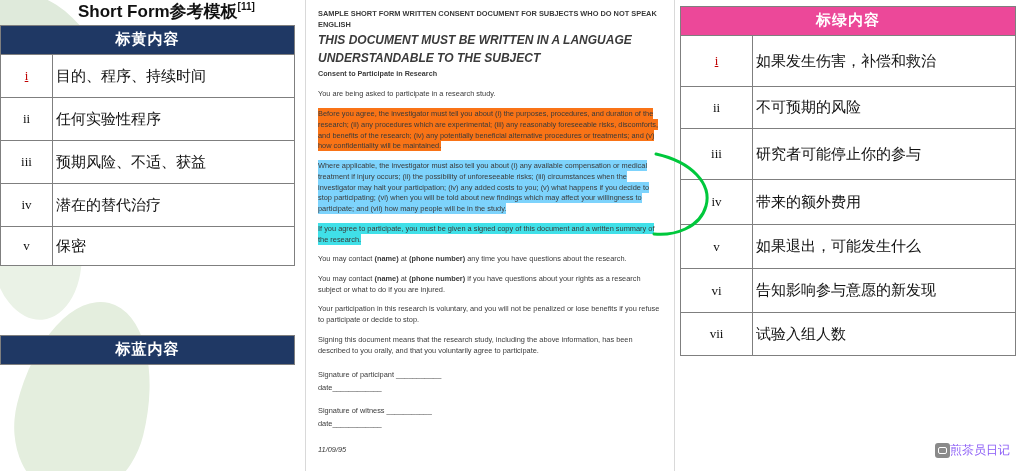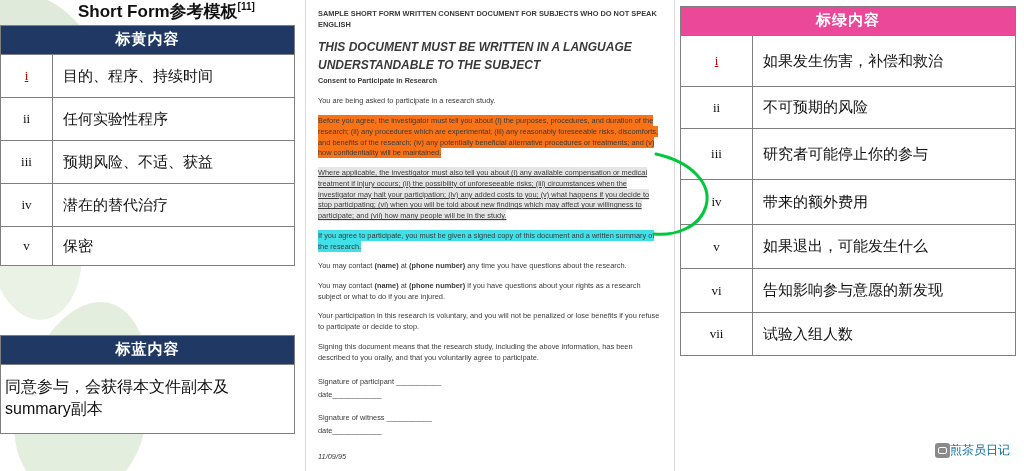--- a/index.html
+++ b/index.html
@@ -39,21 +39,21 @@
   .tbl .hdr {
     color:#fff; font-weight:bold; text-align:center;
     font-size:15px; letter-spacing:1px;
     padding:4px 0 5px 0;
   }
   .tbl .num {
     text-align:center; font-size:13px; color:#111;
     font-family:"Liberation Serif", serif;
   }
   .tbl .num.red { color:#c00000; text-decoration:underline; }
-  .tbl .txt { font-size:15px; color:#111; padding:4px 6px 4px 10px; }
+  .tbl .txt { font-size:15px; color:#111; padding:4px 6px 4px 3px; }
 
   
   #tbl-yellow { left:0px; top:25px; width:295px; }
   #tbl-yellow .hdr { background:#1f3864; }
   #tbl-yellow col.c1 { width:52px; }
 
   
   #tbl-blue { left:0px; top:335px; width:295px;padding-left:24px; }
   #tbl-blue .hdr { background:#1f3864; }
   #tbl-blue .bigtxt { font-size:16px; color:#111; padding:6px 8px 8px 4px; line-height:1.35; }
@@ -71,40 +71,40 @@
     border-left:1px solid #d9d9d9; border-right:1px solid #d9d9d9;
     z-index:3;
     padding:8px 10px 0 12px;
     box-sizing:border-box;
     color:#3a3a3a;
     font-size:7.4px;
     line-height:1.45;
     font-family:"Liberation Sans", sans-serif;
     overflow:hidden;
   }
-  #doc .d-title { font-weight:bold; font-size:7.4px; margin-bottom:9px; line-height:1.5; }
+  #doc .d-title { font-weight:bold; font-size:7.4px; margin-bottom:2px; line-height:1.5; }
   #doc .d-must { font-weight:bold; font-style:italic; font-size:12px; margin-bottom:2px; }
   #doc .d-sub { font-weight:bold; font-size:7.2px; margin-bottom:10px; }
   #doc p { margin:0 0 9px 0; }
   #doc .hl-yellow { background:#f97316; padding:1px 0; }
-  #doc .hl-green { background:#e5e5e5; padding:1px 0;text-decoration:underline; }
+  #doc .hl-green { background:#7dd3fc; padding:1px 0; }
   #doc .hl-cyan { background:#40e0e8; padding:1px 0; }
   #doc .sigblock { margin-top:14px; }
   #doc .sigline { margin:0 0 2px 0; }
   #doc .date { margin:0 0 12px 0; }
   #doc .dt { margin-top:16px;font-style:italic; }
 
   
   .scribble { position:absolute; z-index:6; pointer-events:none; }
 
   
   #watermark {
     position:absolute; right:14px; bottom:12px; z-index:7;
     display:flex; align-items:center; gap:0;
-    color:#0369a1; font-size:12px;
+    color:#8b5cf6; font-size:12px;
   }
   #watermark .wm-icon {
     width:15px; height:15px; border-radius:3px;
     background:#8a8a8a; position:relative;
   }
   #watermark .wm-icon::after{
     content:""; position:absolute; left:3px; top:4px; width:9px; height:7px;
     border:1.6px solid #fff; border-radius:2px; box-sizing:border-box;
   }
 </style>
@@ -148,23 +148,20 @@
     <td class="num">v</td>
     <td class="txt" style="height:30px">保密</td>
   </tr>
 </tbody>
   </table>
 
 <table class="tbl" id="tbl-blue">
   <tbody>
       <tr>
     <th class="hdr">标蓝内容</th>
-  </tr>
-  <tr>
-    <td class="bigtxt" style="height:54px">同意参与，会获得本文件副本及summary副本</td>
   </tr>
 </tbody>
   </table>
 
 <table class="tbl" id="tbl-green">
   <colgroup>
       <col class="c1">
       <col>
     </colgroup>
   <tbody>

